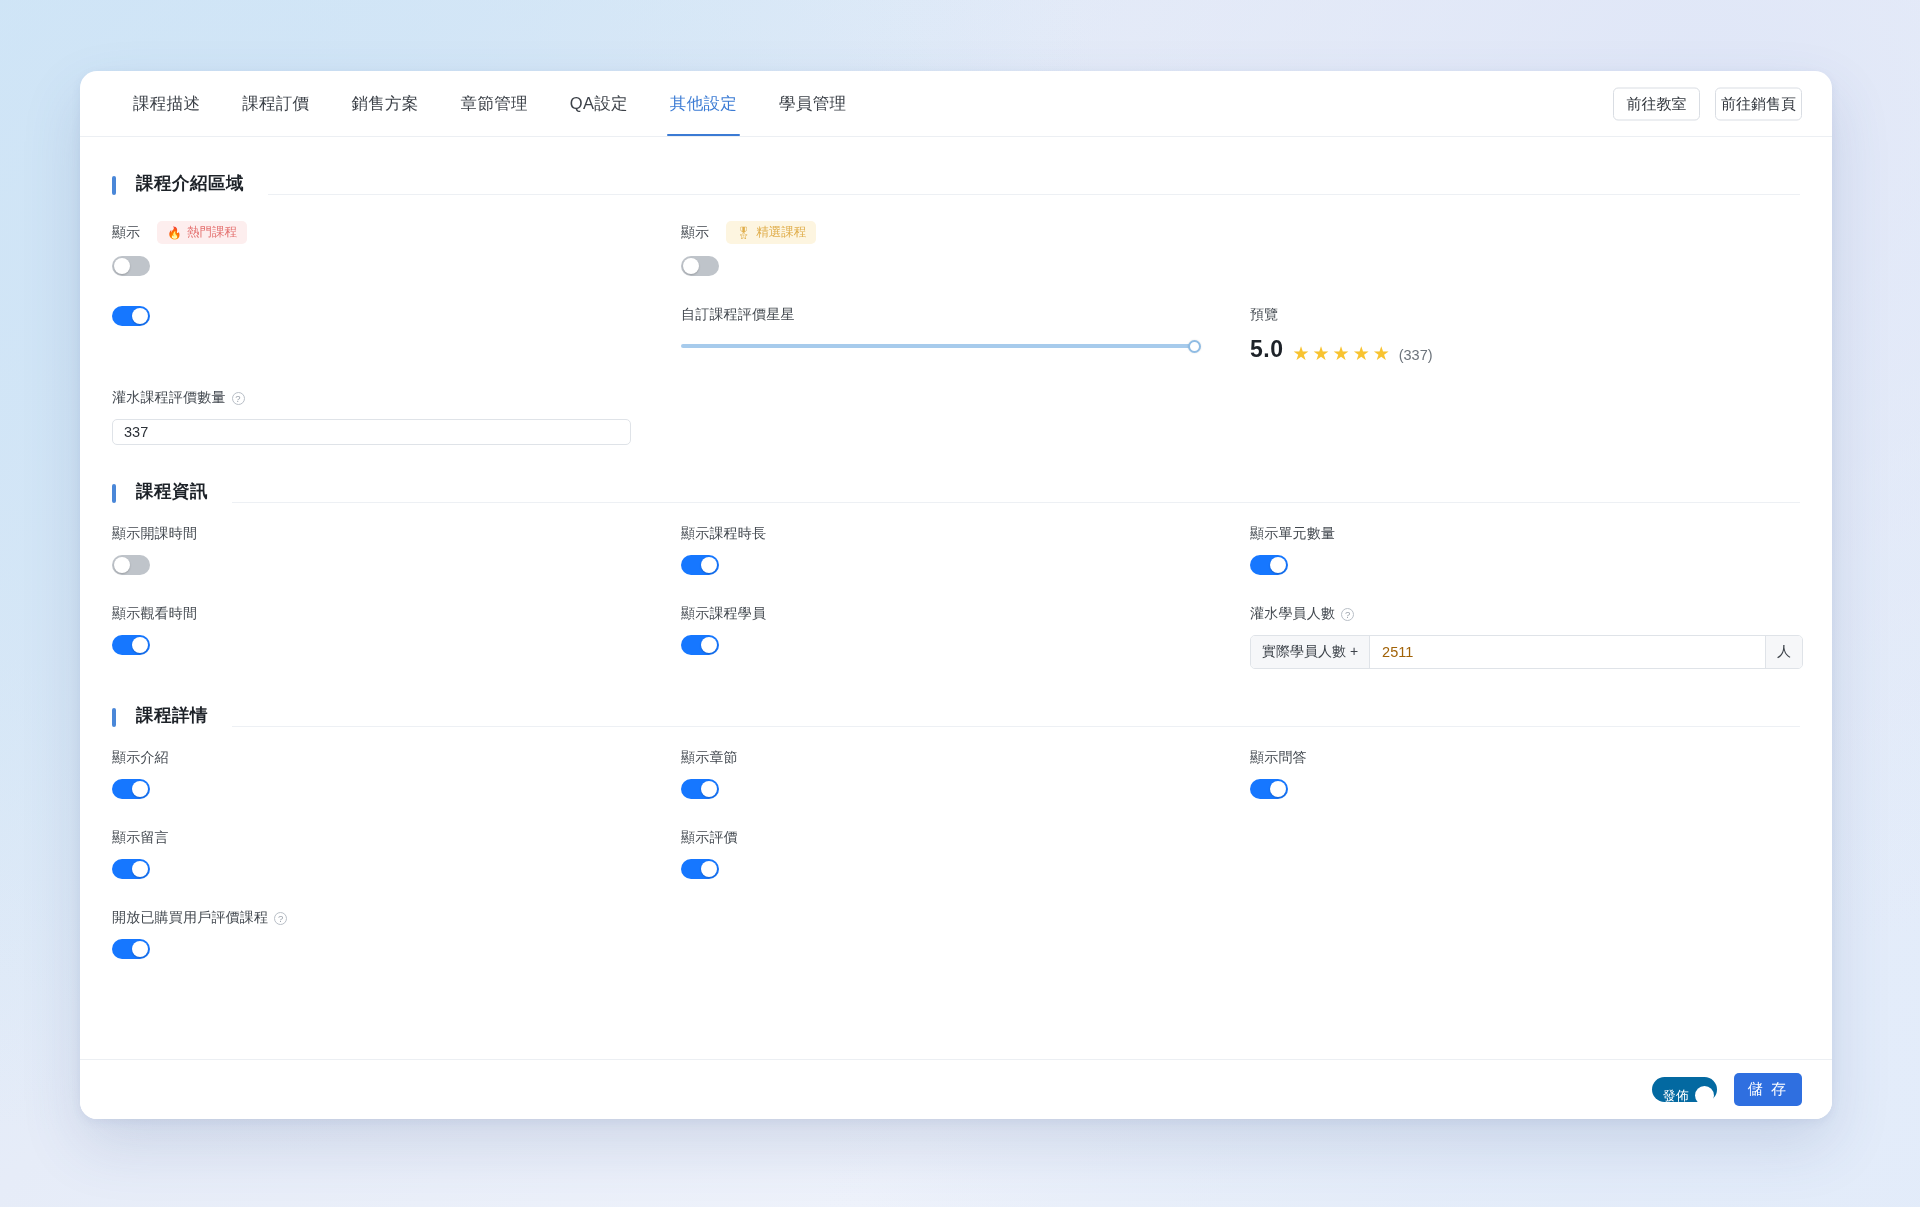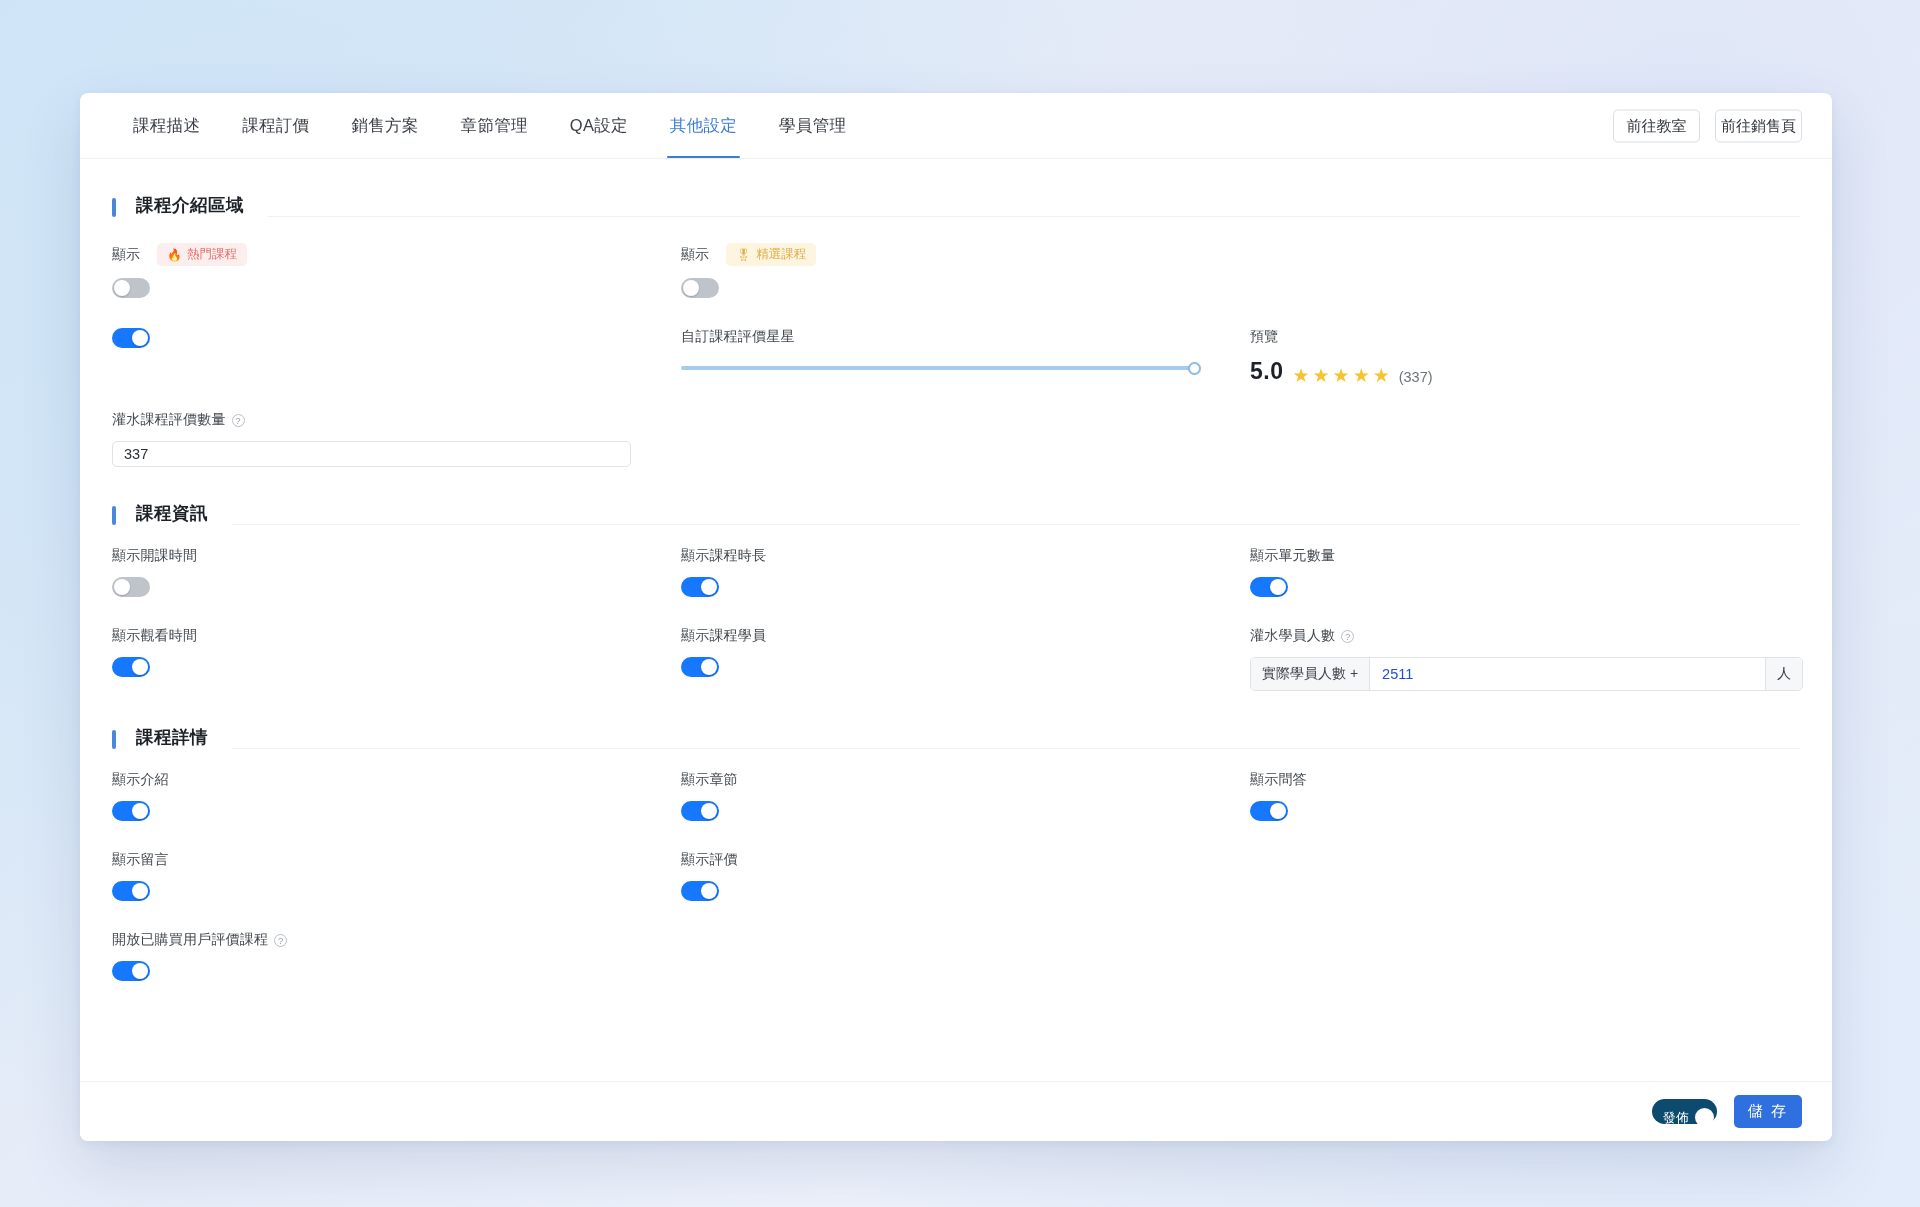--- a/index.html
+++ b/index.html
@@ -19,25 +19,25 @@
       radial-gradient(circle at 96% 90%, #e3ecfa 0%, rgba(227,236,250,0) 48%),
       linear-gradient(135deg, #cfe6f7 0%, #e6ecf8 38%, #eef2fb 66%, #dfe9f7 100%);
     color: #1f2328;
     position: relative;
   }
 
   
   .card {
     position: absolute;
     left: 80px;
-    top: 93px;
+    top: 71px;
     width: 1752px;
     height: 1048px;
     background: #ffffff;
-    border-radius: 8px;
+    border-radius: 17px;
     box-shadow: 0 26px 60px rgba(60, 90, 140, 0.16), 0 3px 10px rgba(60, 90, 140, 0.08);
     overflow: hidden;
     display: flex;
     flex-direction: column;
   }
 
   
   .card-header {
     position: relative;
     height: 66px;
@@ -303,41 +303,41 @@
     border-right: 1px solid #dfe3e8;
   }
   .input-addon.right { border-right: none; border-left: 1px solid #dfe3e8; }
   .input-group input {
     flex: 1 1 auto;
     border: none;
     outline: none;
     padding: 0 12px;
     font-size: 14.5px;
     font-family: inherit;
-    color: #1d4ed8;
+    color: #a16207;
     min-width: 0;
   }
 
   
   .card-footer {
     flex: 0 0 60px;
     border-top: 1px solid #eceff3;
     background: #fff;
     display: flex;
     align-items: center;
     justify-content: flex-end;
     gap: 17px;
     padding-right: 30px;
   }
 
   .publish-pill {
     display: inline-flex;
     align-items: center;
     gap: 6px;
-    background: #0c4a6e;
+    background: #0369a1;
     border-radius: 14px;
     height: 25px;
     padding: 12px 3px 0 11px;
     color: #fff;
     font-size: 13px;
     cursor: pointer;
     white-space: nowrap;
   }
   .publish-knob {
     width: 19px; height: 19px;

